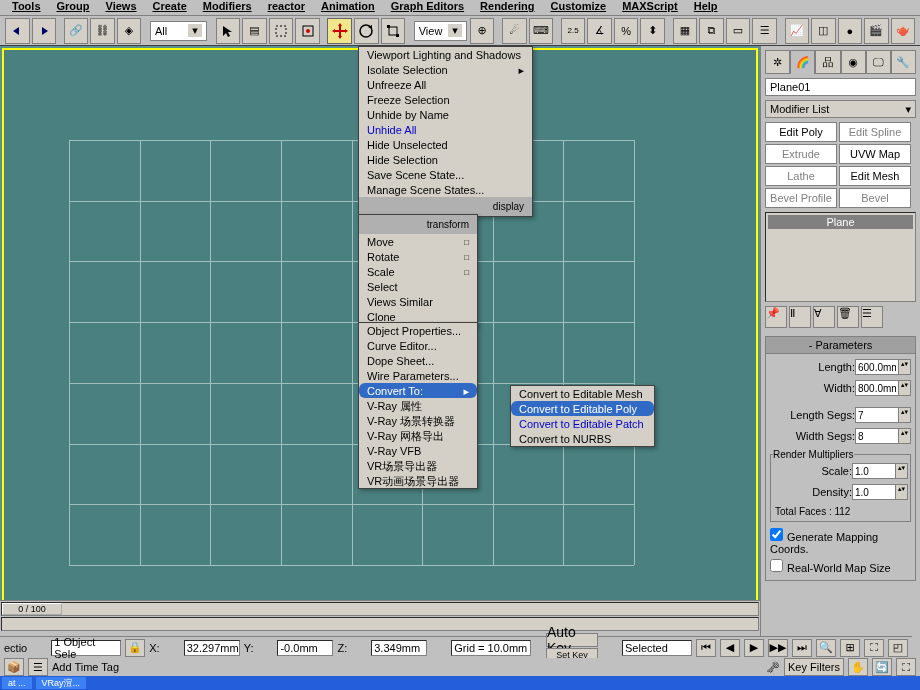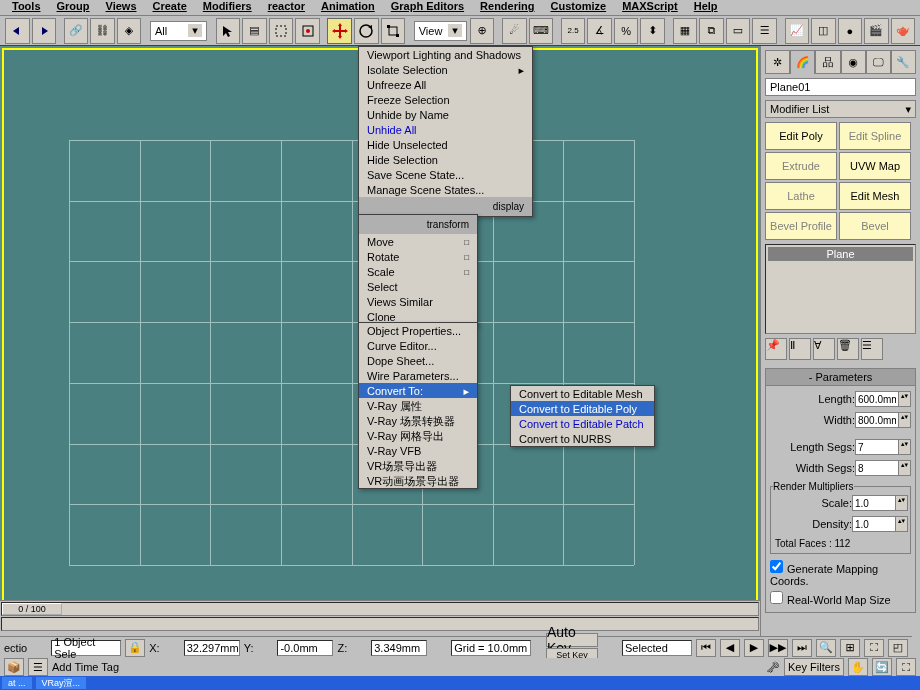--- a/index.html
+++ b/index.html
@@ -20,35 +20,35 @@
 .grid { position: absolute; left: 65px; top: 90px; width: 565px; height: 425px; }
 .grid-line-h { position: absolute; left: 0; right: 0; border-top: 1px solid #a0c0c0; }
 .grid-line-v { position: absolute; top: 0; bottom: 0; border-left: 1px solid #a0c0c0; }
 
 .context-menu { position: absolute; background: #d4d0c8; border: 1px solid #404040; box-shadow: 2px 2px 4px rgba(0,0,0,0.3); }
 .menu1 { left: 358px; top: 46px; width: 175px; }
 .menu2 { left: 358px; top: 214px; width: 120px; }
 .menu3 { left: 358px; top: 322px; width: 120px; }
 .menu4 { left: 478px; top: 385px; width: 145px; margin-left: 32px; }
 .menu-item { padding: 1px 8px; height: 15px; line-height: 15px; cursor: pointer; }
-.menu-item.hl { background: #316ac5; color: #fff; }
+.menu-item.hl { background: #316ac5; color: #fff; border-radius: 6px; }
 .menu-item.blue { color: #0000cc; }
 .menu-title { text-align: right; padding: 4px 8px; background: #b0b0b0; font-size: 10px; }
 .menu-item .arrow { float: right; }
 .menu-item .sq { float: right; font-size: 8px; }
 
 .rpanel { position: absolute; right: 0; top: 46px; width: 160px; bottom: 54px; background: #c0c0c0; border-left: 1px solid #808080; padding: 4px; }
 .rpanel-tabs { display: flex; height: 24px; margin-bottom: 4px; }
 .rtab { flex: 1; border: 1px solid #808080; background: #d4d0c8; display: flex; align-items: center; justify-content: center; cursor: pointer; }
 .rtab.active { background: #c0c0c0; border-bottom: none; }
 .name-field { width: 100%; height: 18px; background: #fff; border: 1px solid #808080; padding: 0 4px; margin-bottom: 4px; }
 .mod-combo { width: 100%; height: 18px; background: #d4d0c8; border: 1px solid #808080; padding: 0 4px; display: flex; align-items: center; margin-bottom: 4px; }
 .mod-combo .drop { margin-left: auto; }
 .mod-buttons { display: flex; flex-wrap: wrap; gap: 2px; margin-bottom: 4px; }
-.mod-btn { width: 72px; height: 28px; border: 1px solid #808080; background: #fef9c3; display: flex; align-items: center; justify-content: center; cursor: pointer; }
+.mod-btn { width: 72px; height: 20px; border: 1px solid #808080; background: #ffffff; display: flex; align-items: center; justify-content: center; cursor: pointer; }
 .mod-btn.grey { color: #808080; }
 .stack { height: 90px; background: #d4d0c8; border: 1px inset #808080; padding: 2px; margin-bottom: 4px; }
 .stack-item { background: #808080; color: #fff; padding: 1px 8px; text-align: center; }
 .stack-icons { display: flex; gap: 2px; margin-bottom: 8px; }
 .stack-icon { width: 22px; height: 22px; border: 1px solid #808080; background: #d4d0c8; }
 .rollout { border: 1px solid #808080; margin-bottom: 4px; }
 .rollout-head { background: #a0a0a0; text-align: center; padding: 2px; border-bottom: 1px solid #808080; }
 .rollout-body { padding: 4px; background: #c0c0c0; }
 .param-row { display: flex; align-items: center; margin-bottom: 3px; height: 18px; }
 .param-row label { flex: 1; text-align: right; }

